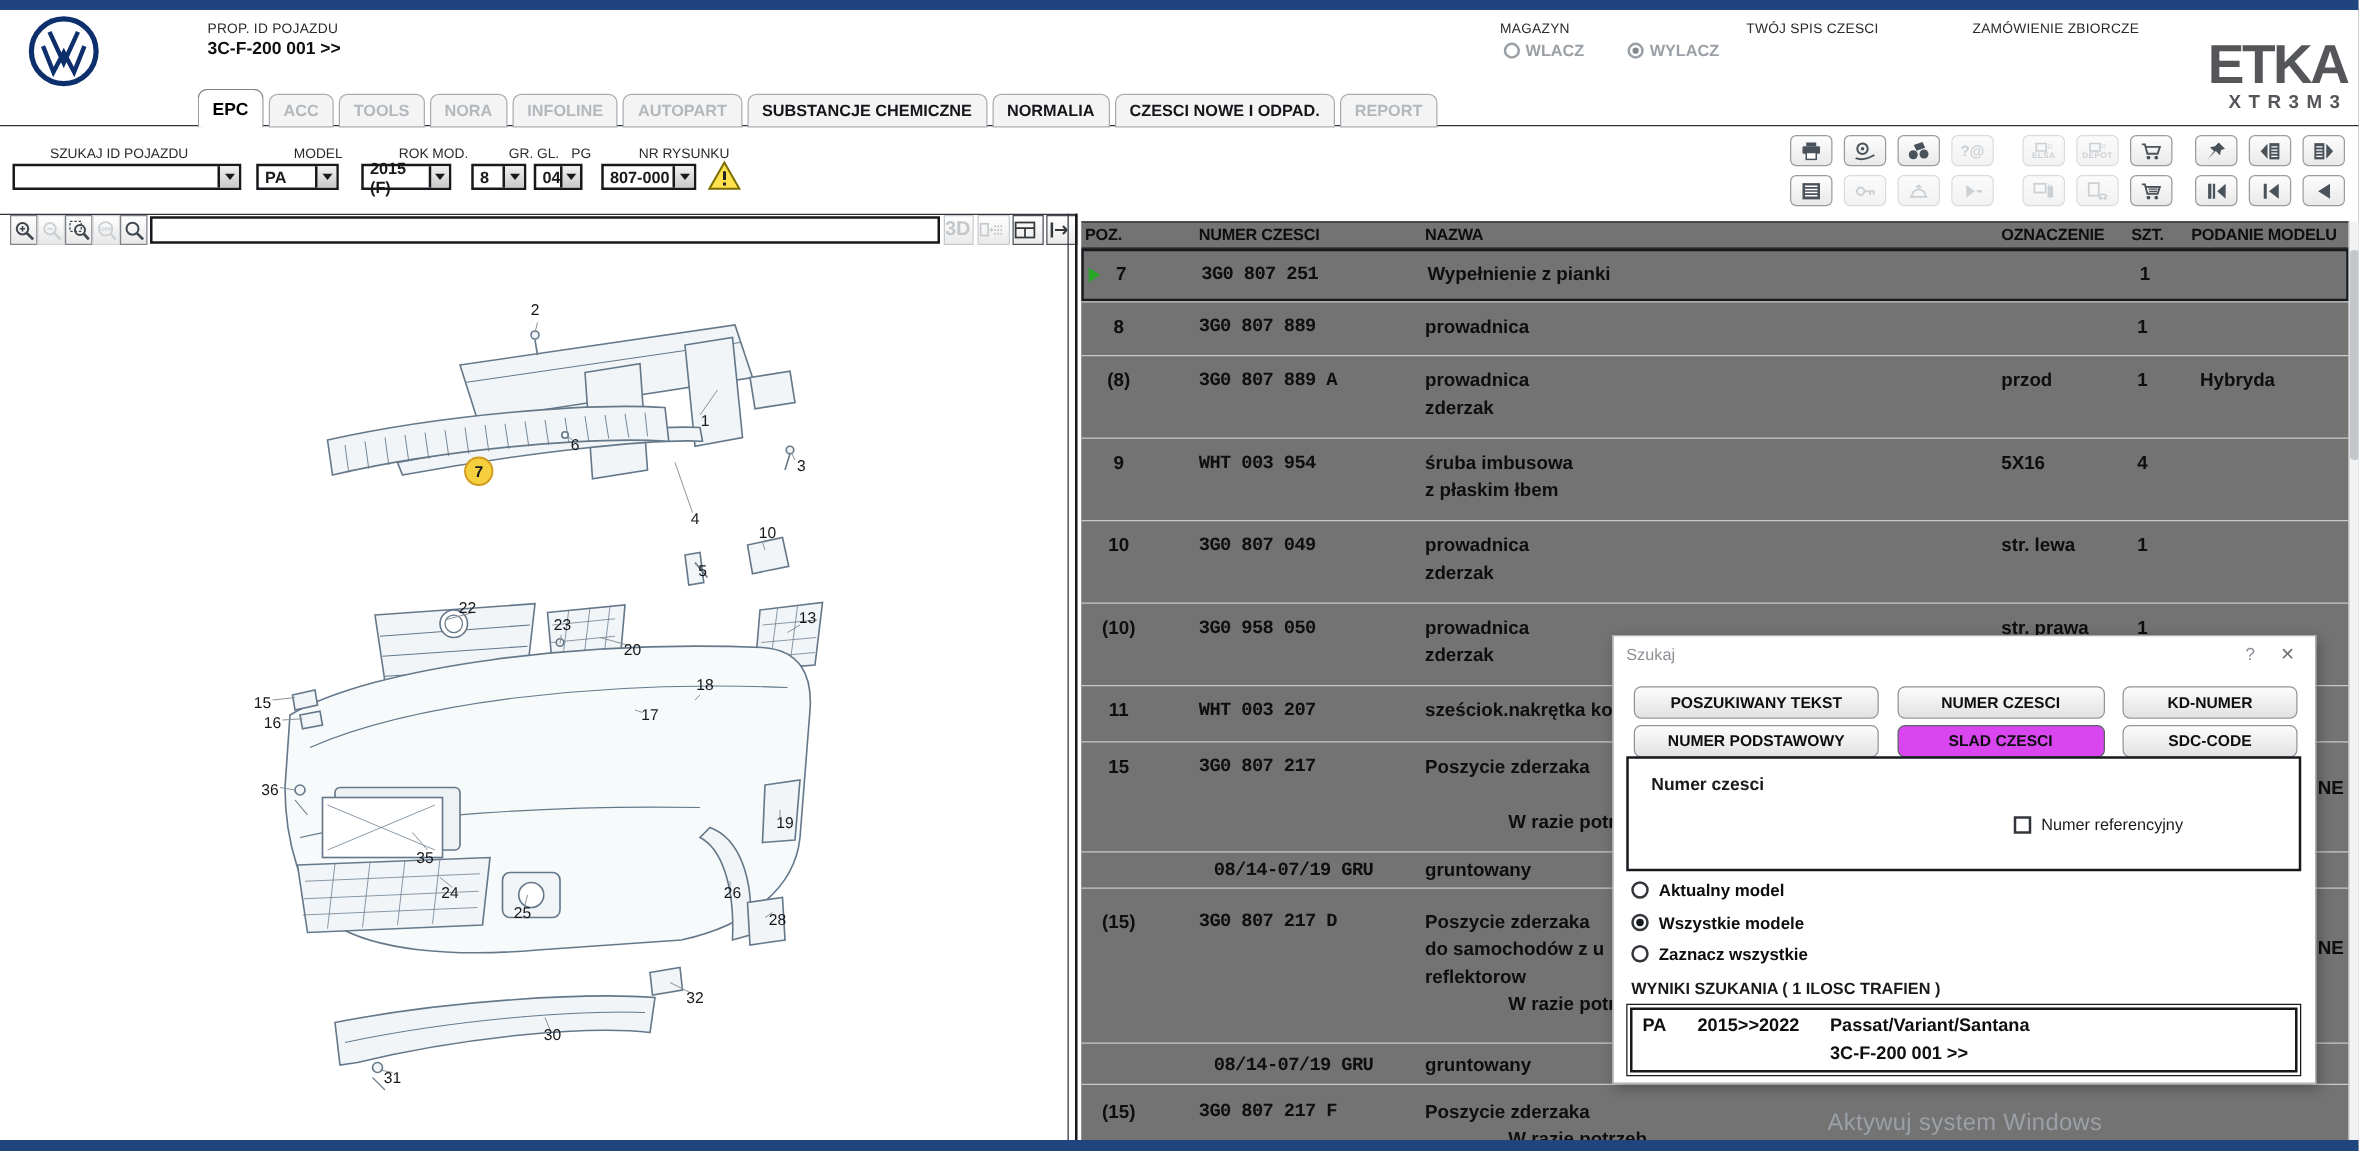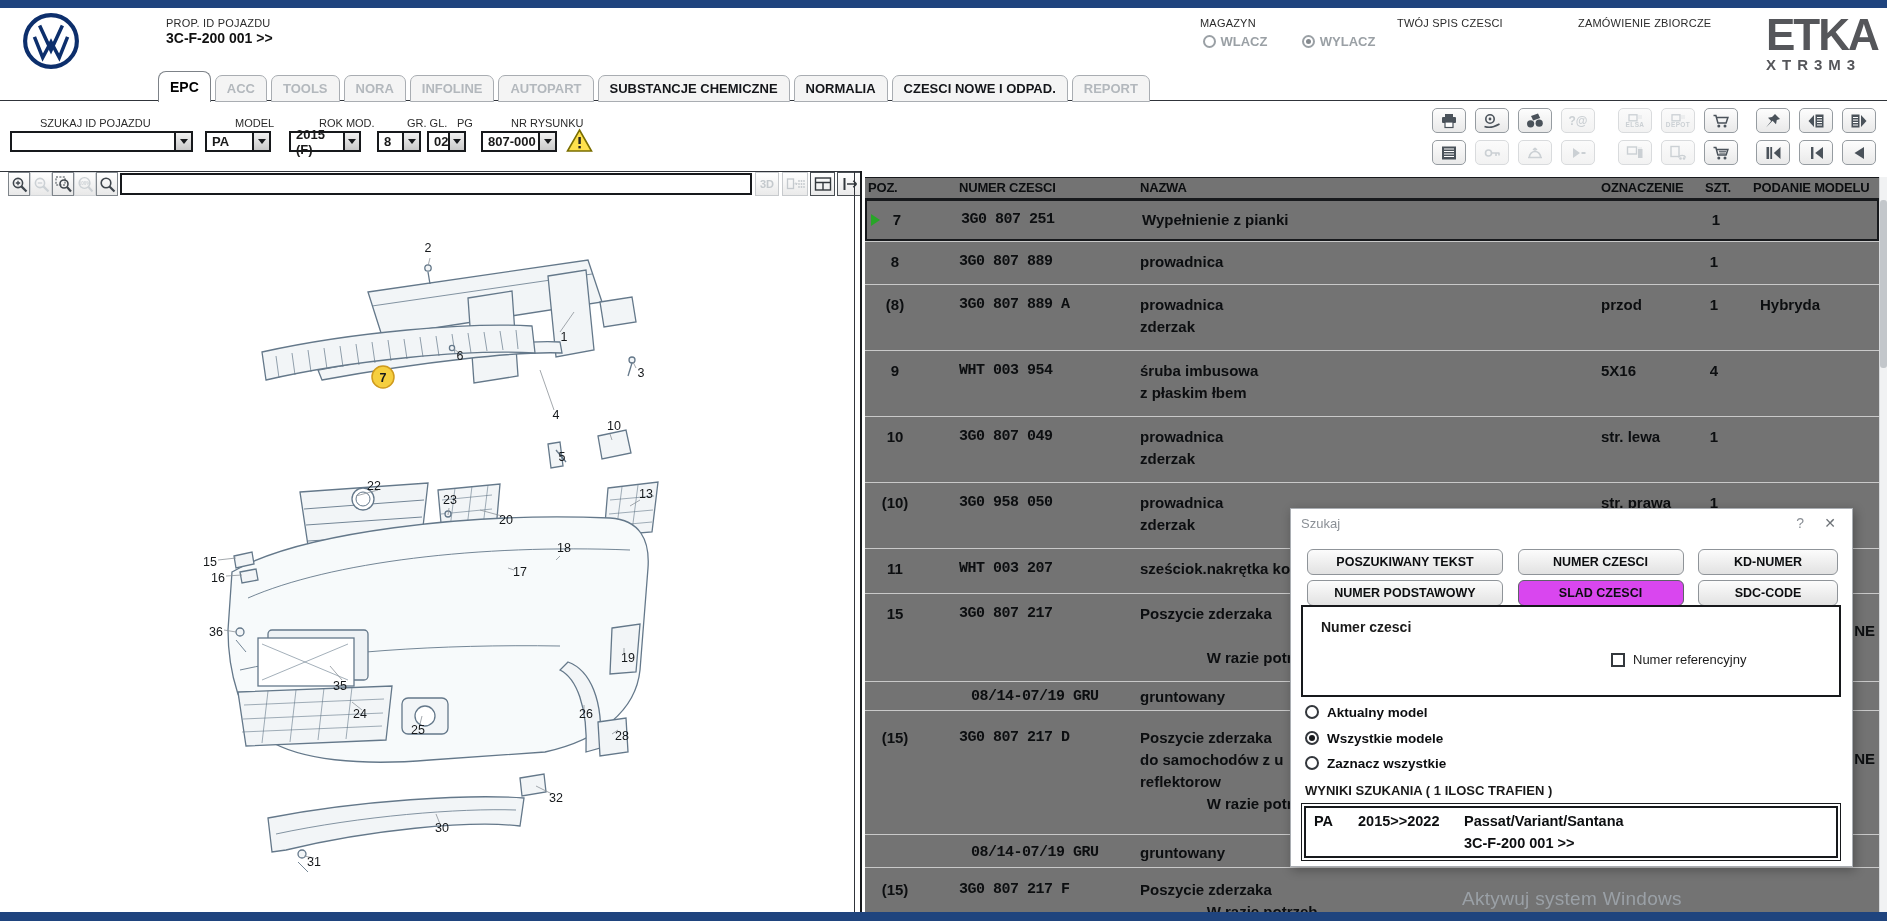--- a/index.html
+++ b/index.html
@@ -36,21 +36,21 @@
         background:linear-gradient(#fdfdfd,#e9e9e9);display:flex;align-items:center;justify-content:center;
         color:#4a525a;box-sizing:border-box;flex-direction:column;}
   .tbtn.dis{border-color:#d9dbdd;color:#cbd0d4;background:linear-gradient(#fbfbfb,#f2f2f2);}
   .tbtn .tinytxt{font-size:6.5px;font-weight:bold;letter-spacing:.4px;line-height:6px;}
   .tbtn .qat{font-size:12px;font-weight:bold;}
   
   .mbtn{position:absolute;top:172px;width:22px;height:24px;border:1px solid #7f858b;background:linear-gradient(#fff,#e8e8e8);
         display:flex;align-items:center;justify-content:center;color:#3f464d;box-sizing:border-box;}
   .mbtn.dis{border-color:#d2d5d8;color:#ccd1d5;}
   .gbtn{position:absolute;top:172px;height:24px;border:1px solid #4a4f54;background:linear-gradient(#fff,#eaeaea);
-        display:flex;align-items:center;justify-content:center;color:#33383d;box-sizing:border-box;font-weight:bold;font-size:11px;}
+        display:flex;align-items:center;justify-content:flex-start;color:#33383d;box-sizing:border-box;font-weight:bold;font-size:16px;}
   .gbtn.dis{border-color:#c7cacd;color:#c4c9cd;}
   
   .tablearea{position:absolute;left:865px;top:177px;width:1014px;height:744px;overflow:hidden;background:#737373;}
   .thead{position:relative;height:22px;border-top:1px solid #17191c;border-bottom:1px solid #17191c;box-sizing:border-box;}
   .thead span{position:absolute;top:2px;font-size:13px;font-weight:bold;letter-spacing:-.2px;color:#0c0e10;}
   .trow{position:relative;border-top:1px solid #c9c9c9;box-sizing:border-box;}
   .trow.first{border-top:none;}
   .trow span{position:absolute;top:var(--pt,9px);font-size:15px;font-weight:bold;line-height:22px;color:#0c0e10;}
   .trow.sel{border:2px solid #17191c;}
   .c-poz{left:0;width:60px;text-align:center;}
@@ -109,21 +109,21 @@
   <div class="abs smalllabel" style="left:1200px;top:17px;">MAGAZYN</div>
   <div class="abs" style="left:1203px;top:32px;">
     <span class="radio"></span>
     <span class="radiolbl">WLACZ</span>
     <span style="display:inline-block;width:26px;"></span>
     <span class="radio on"></span>
     <span class="radiolbl">WYLACZ</span>
   </div>
   <div class="abs smalllabel" style="left:1397px;top:17px;">TWÓJ SPIS CZESCI</div>
   <div class="abs smalllabel" style="left:1578px;top:17px;">ZAMÓWIENIE ZBIORCZE</div>
-  <div class="abs" style="left:1766px;top:16px;width:112px;">
+  <div class="abs" style="left:1766px;top:33px;text-align:right;width:112px;">
     <div class="etka-main">ETKA</div>
     <div class="etka-sub">XTR3M3</div>
   </div>
 
   <div class="tabline"></div>
   <div class="tabs">
     <div class="tab active">EPC</div>
     <div class="tab dis">ACC</div>
     <div class="tab dis">TOOLS</div>
     <div class="tab dis">NORA</div>
@@ -158,21 +158,21 @@
   </div>
   <div class="flabel" style="left:377px;">GR. GL.</div>
   <div class="fcombo" style="left:377px;width:44px;">
     <span>8</span>
     <span class="farrow">
         <span class="tri-d"></span>
       </span>
   </div>
   <div class="flabel" style="left:427px;">PG</div>
   <div class="fcombo" style="left:427px;width:39px;">
-    <span>02</span>
+    <span>04</span>
     <span class="farrow">
         <span class="tri-d"></span>
       </span>
   </div>
   <div class="flabel" style="left:481px;">NR RYSUNKU</div>
   <div class="fcombo" style="left:481px;width:76px;">
     <span>807-000</span>
     <span class="farrow">
         <span class="tri-d"></span>
       </span>

